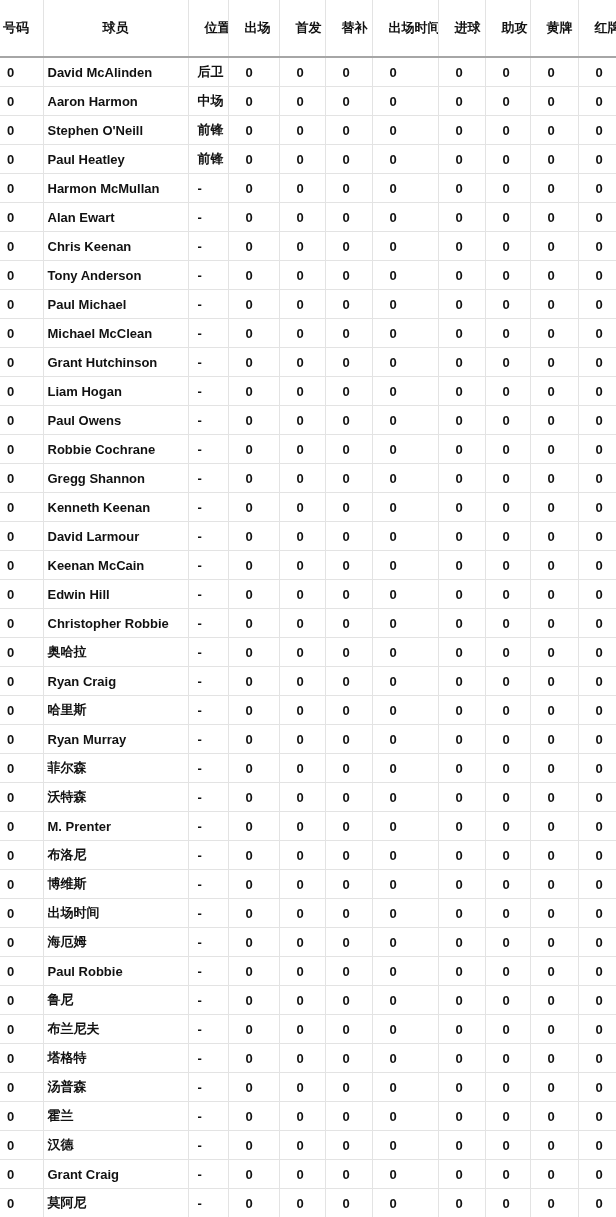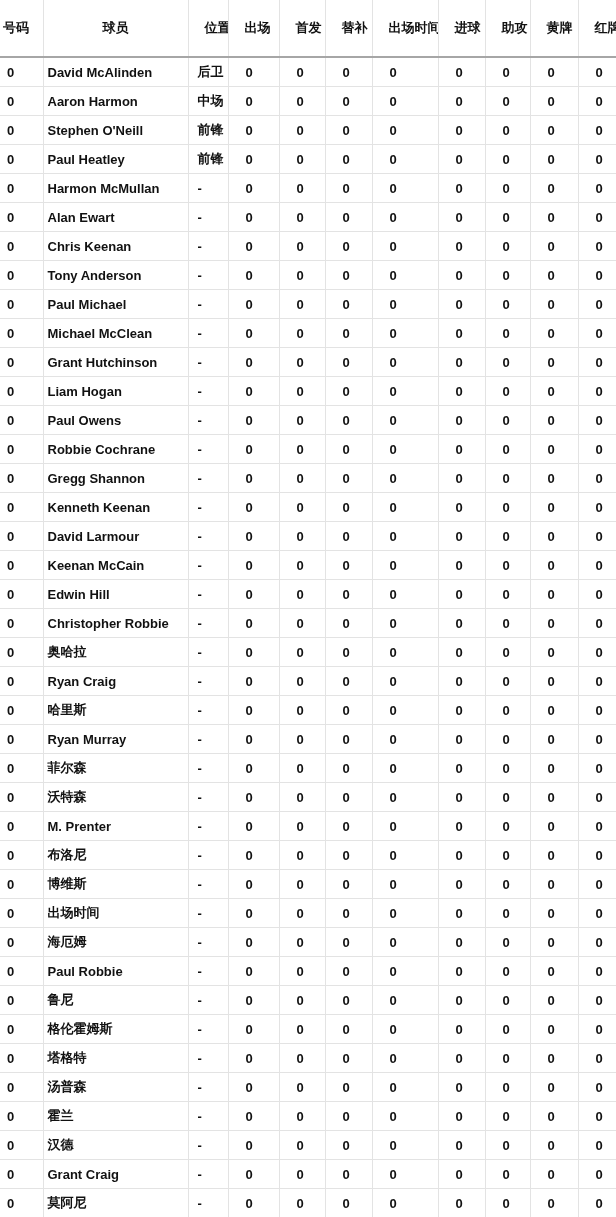--- a/index.html
+++ b/index.html
@@ -517,21 +517,21 @@
         <td class="c4">0</td>
         <td class="c5">0</td>
         <td class="c6">0</td>
         <td class="c7">0</td>
         <td class="c8">0</td>
         <td class="c9">0</td>
         <td class="c10">0</td>
       </tr>
       <tr>
         <td class="c0">0</td>
-        <td class="c1">格伦霍姆斯</td>
+        <td class="c1">布兰尼夫</td>
         <td class="c2">-</td>
         <td class="c3">0</td>
         <td class="c4">0</td>
         <td class="c5">0</td>
         <td class="c6">0</td>
         <td class="c7">0</td>
         <td class="c8">0</td>
         <td class="c9">0</td>
         <td class="c10">0</td>
       </tr>

